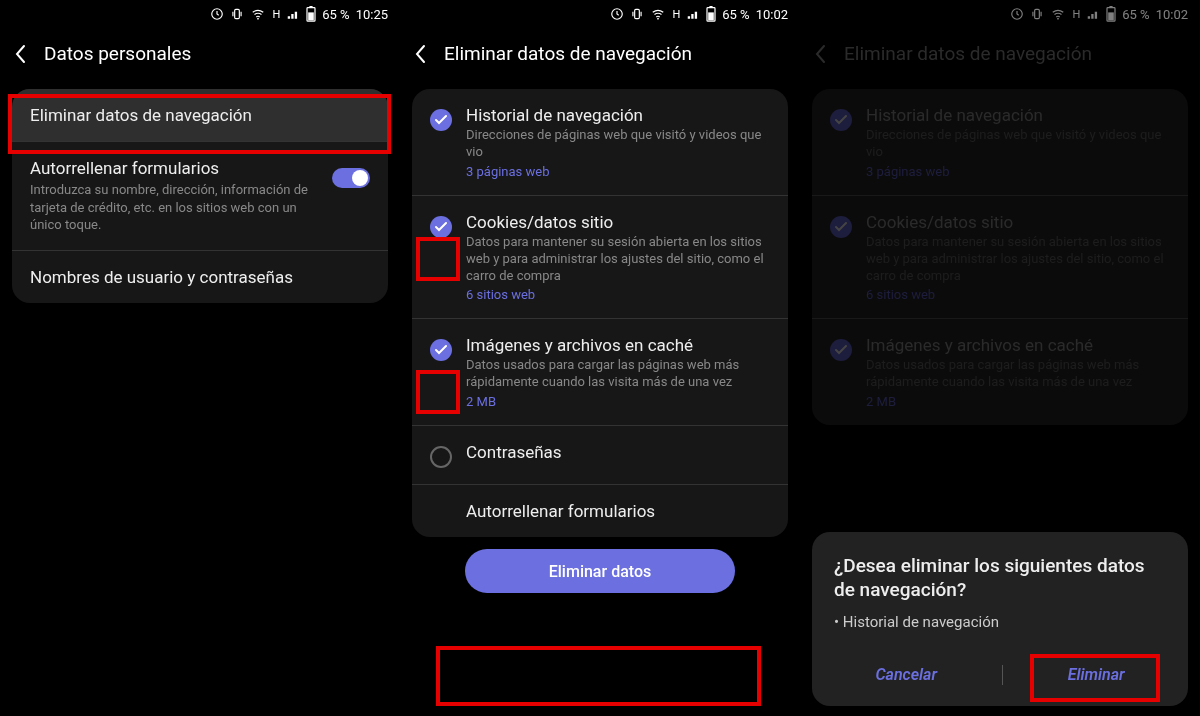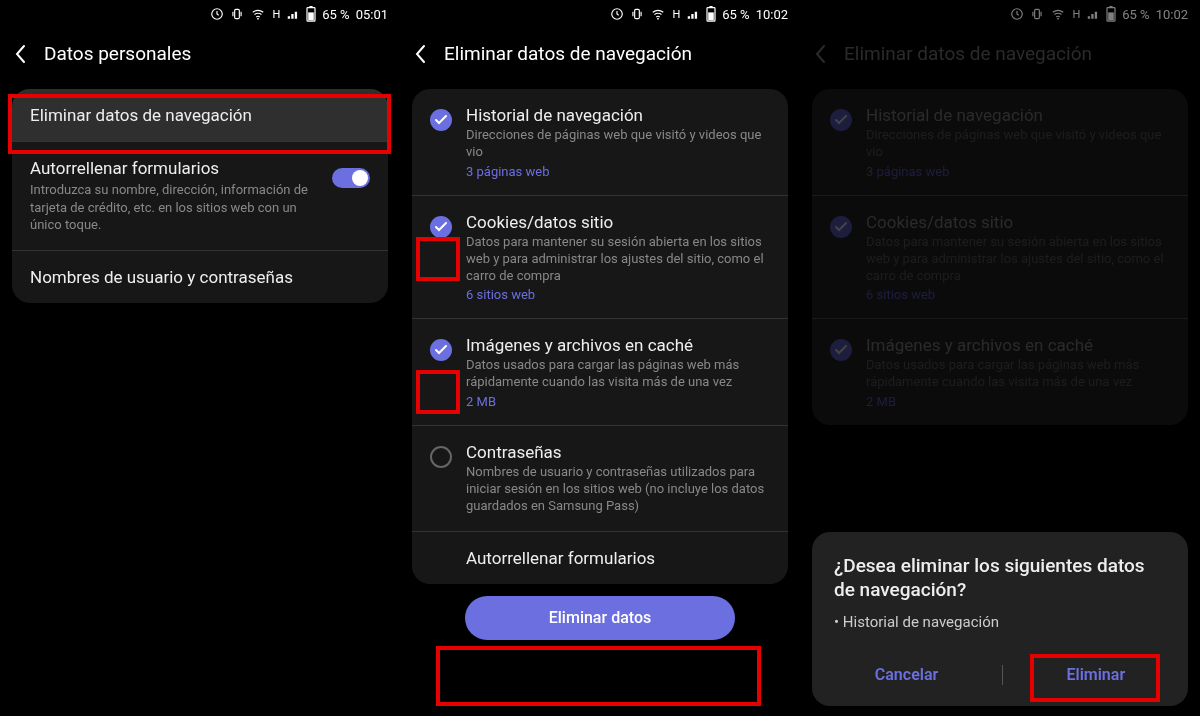--- a/index.html
+++ b/index.html
@@ -112,21 +112,21 @@
   border-radius: 18px;
   padding: 22px 22px 14px 22px;
 }
 .dialog-title { font-size: 19px; color: #eee; line-height: 1.3; font-weight: 500; }
 .dialog-list { margin-top: 10px; font-size: 15px; color: #ccc; }
 .dialog-list div { margin: 2px 0; }
 .dialog-actions {
   display: flex; justify-content: space-around; align-items: center;
   margin-top: 26px;
 }
-.dialog-btn { color: #6b6fdf; font-size: 16px; font-weight: 600; padding: 8px 18px; }
+.dialog-btn { color: #6b6fdf; font-size: 16px; font-weight: 600; padding: 8px 18px; font-style: italic; }
 .dialog-sep { width: 1px; height: 20px; background: #555; }
 
 
 .hl {
   position: absolute;
   border: 4px solid #e60000;
   pointer-events: none;
   z-index: 99;
 }
 
@@ -167,21 +167,21 @@
         </svg>
     </span>
     <span class="ico">
       <svg width="10" height="16" viewBox="0 0 12 20">
           <rect x="1" y="2" width="10" height="17" rx="1" fill="none" stroke="#fff" stroke-width="1.5"></rect>
           <rect x="4" y="0" width="4" height="2" fill="#fff"></rect>
           <rect x="2.5" y="8" width="7" height="10" fill="#fff"></rect>
         </svg>
     </span>
     <span>65 %</span>
-    <span>05:01</span>
+    <span>10:25</span>
   </div>
 
   <div class="header">
     <span class="back">
       <svg width="12" height="20" viewBox="0 0 12 20">
           <path d="M10 2L3 10l7 8" stroke="#fff" stroke-width="2" fill="none" stroke-linecap="round"></path>
         </svg>
     </span>
     <span class="title">Datos personales</span>
   </div>
@@ -286,21 +286,20 @@
       <div>
         <div class="check-title">Imágenes y archivos en caché</div>
         <div class="check-desc">Datos usados para cargar las páginas web más rápidamente cuando las visita más de una vez</div>
         <div class="check-count">2 MB</div>
       </div>
     </div>
     <div class="check-row">
       <div class="check off"></div>
       <div>
         <div class="check-title">Contraseñas</div>
-        <div class="check-desc">Nombres de usuario y contraseñas utilizados para iniciar sesión en los sitios web (no incluye los datos guardados en Samsung Pass)</div>
       </div>
     </div>
     <div class="check-row" style="border-bottom:none;">
       <div style="width:22px;"></div>
       <div>
         <div class="check-title">Autorrellenar formularios</div>
       </div>
     </div>
   </div>
 

